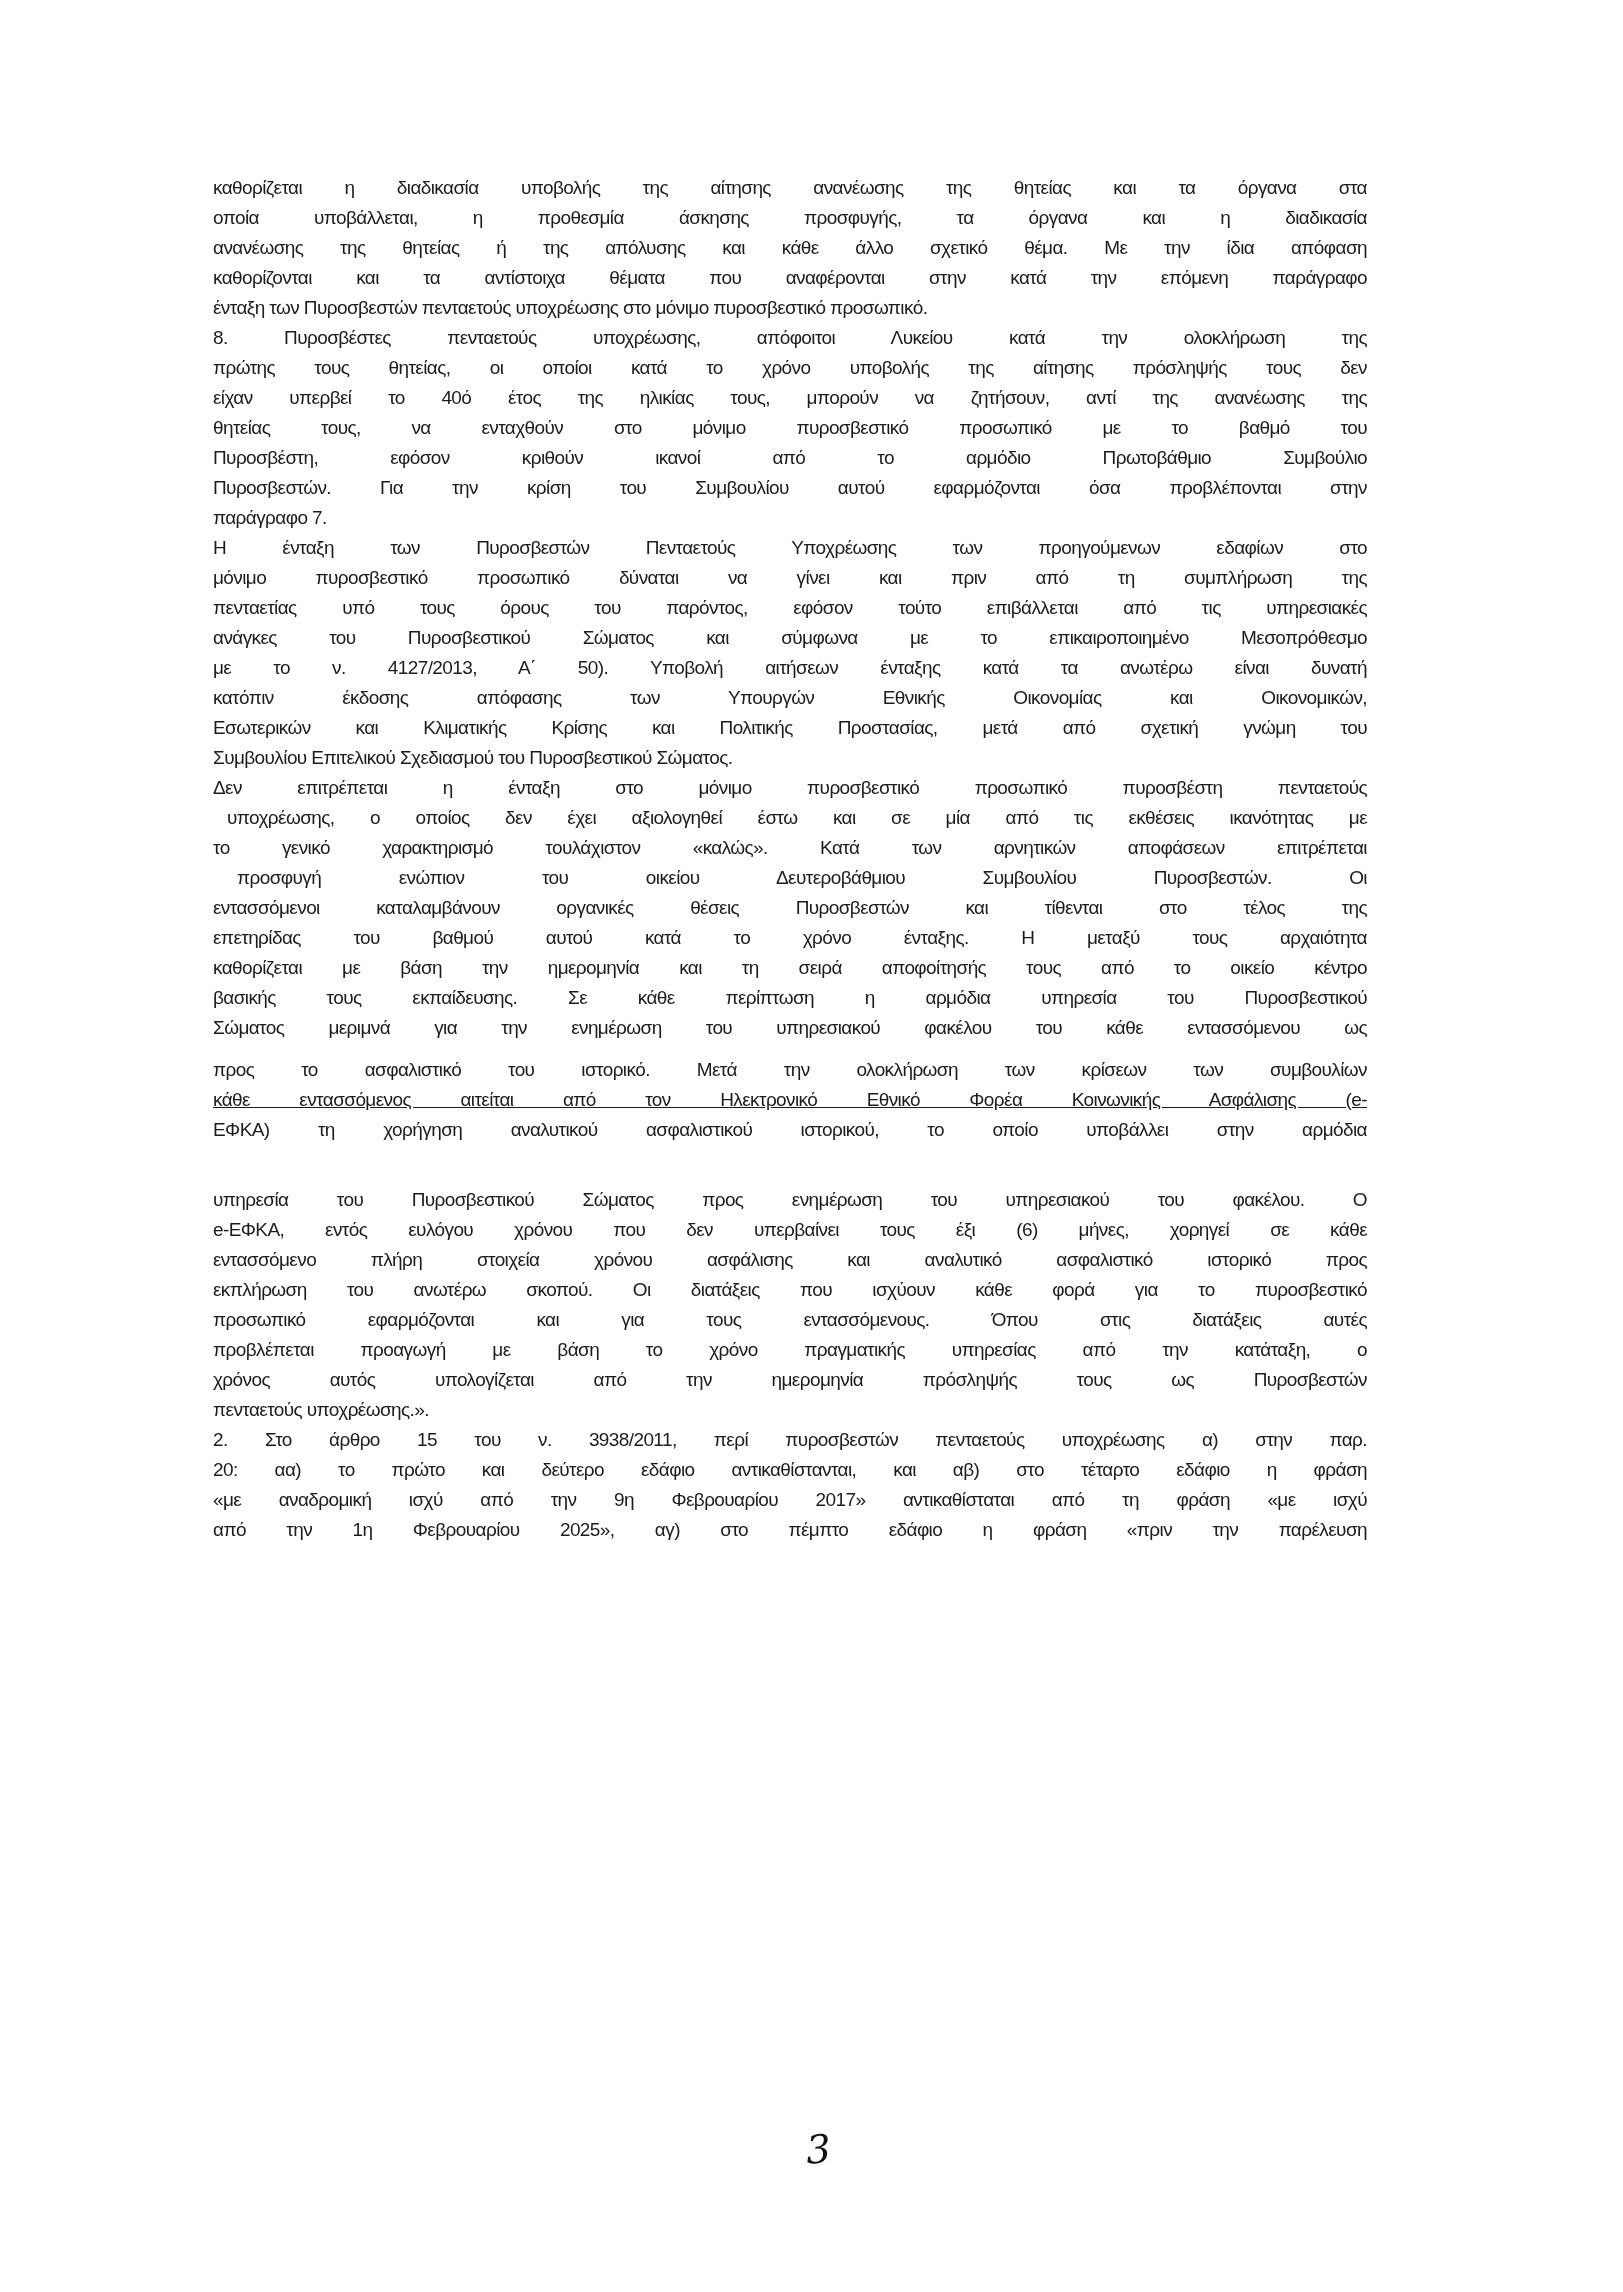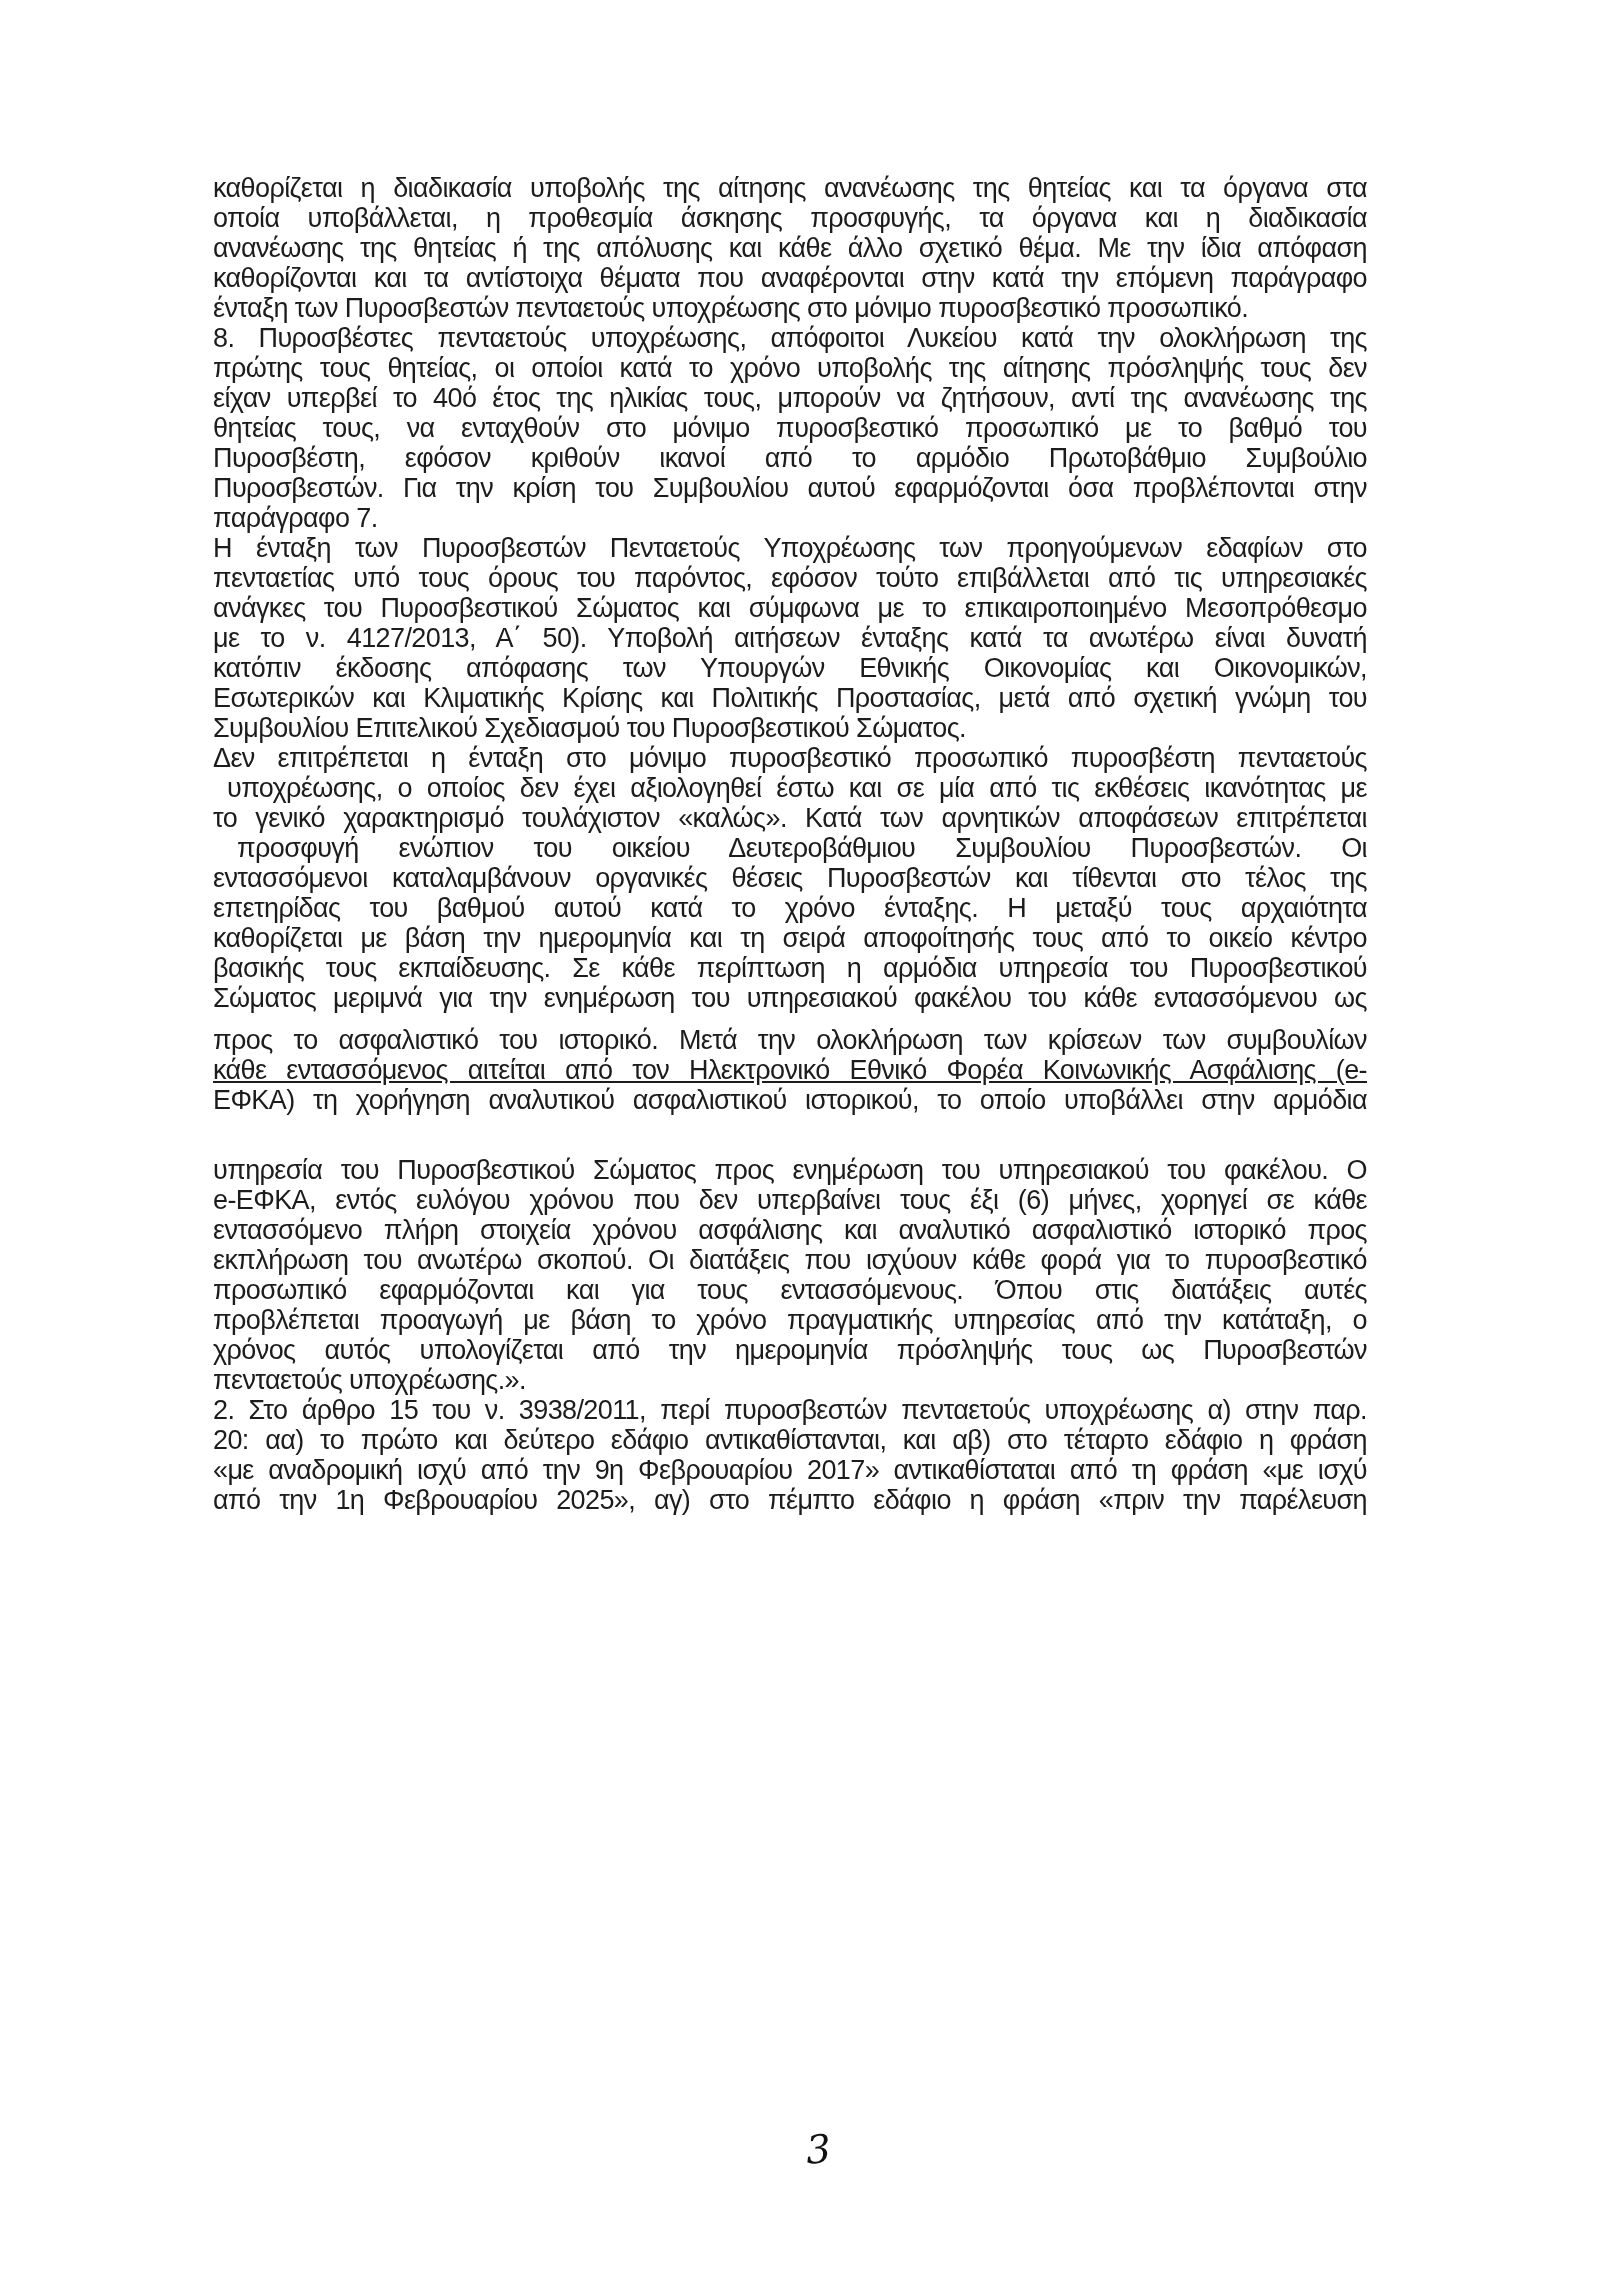--- a/index.html
+++ b/index.html
@@ -4,21 +4,21 @@
 <style>
   html, body { margin: 0; padding: 0; background: #ffffff; }
   body { width: 1623px; height: 2293px; position: relative; overflow: hidden; }
   .page {
     position: absolute; left: 0; top: 0; width: 1623px; height: 2293px;
     background: #ffffff;
   }
   .text-block {
     position: absolute; left: 213px; top: 173px; width: 1154px;
     font-family: "Liberation Sans", sans-serif;
-    font-size: 27px; color: #1c1c1c;
+    font-size: 19px; color: #1c1c1c;
   }
   .line {
     height: 30px; line-height: 30px; white-space: nowrap;
     text-align: justify; text-align-last: justify;
     letter-spacing: -0.6px; overflow: visible;
   }
   .line.last { text-align-last: left; }
   .page-number {
     position: absolute; left: 806px; top: 2127px;
     font-family: "DejaVu Serif", serif; font-size: 39px; color: #111;
@@ -36,20 +36,21 @@
     <div class="line" style="white-space: nowrap;"><span>καθορίζονται και τα αντίστοιχα θέματα που αναφέρονται στην κατά την επόμενη παράγραφο</span></div>
     <div class="line last">ένταξη των Πυροσβεστών πενταετούς υποχρέωσης στο μόνιμο πυροσβεστικό προσωπικό.</div>
     <div class="line" style="white-space: nowrap;"><span>8. Πυροσβέστες πενταετούς υποχρέωσης, απόφοιτοι Λυκείου κατά την ολοκλήρωση της</span></div>
     <div class="line" style="white-space: nowrap;"><span>πρώτης τους θητείας, οι οποίοι κατά το χρόνο υποβολής της αίτησης πρόσληψής τους δεν</span></div>
     <div class="line" style="white-space: nowrap;"><span>είχαν υπερβεί το 40ό έτος της ηλικίας τους, μπορούν να ζητήσουν, αντί της ανανέωσης της</span></div>
     <div class="line" style="white-space: nowrap;"><span>θητείας τους, να ενταχθούν στο μόνιμο πυροσβεστικό προσωπικό με το βαθμό του</span></div>
     <div class="line" style="white-space: nowrap;"><span>Πυροσβέστη, εφόσον κριθούν ικανοί από το αρμόδιο Πρωτοβάθμιο Συμβούλιο</span></div>
     <div class="line" style="white-space: nowrap;"><span>Πυροσβεστών. Για την κρίση του Συμβουλίου αυτού εφαρμόζονται όσα προβλέπονται στην</span></div>
     <div class="line last">παράγραφο 7.</div>
     <div class="line" style="white-space: nowrap;"><span>Η ένταξη των Πυροσβεστών Πενταετούς Υποχρέωσης των προηγούμενων εδαφίων στο</span></div>
+    <div class="line" style="white-space: nowrap;"><span>μόνιμο πυροσβεστικό προσωπικό δύναται να γίνει και πριν από τη συμπλήρωση της</span></div>
     <div class="line" style="white-space: nowrap;"><span>πενταετίας υπό τους όρους του παρόντος, εφόσον τούτο επιβάλλεται από τις υπηρεσιακές</span></div>
     <div class="line" style="white-space: nowrap;"><span>ανάγκες του Πυροσβεστικού Σώματος και σύμφωνα με το επικαιροποιημένο Μεσοπρόθεσμο</span></div>
     <div class="line" style="white-space: nowrap;"><span>με το ν. 4127/2013, Α΄ 50). Υποβολή αιτήσεων ένταξης κατά τα ανωτέρω είναι δυνατή</span></div>
     <div class="line" style="white-space: nowrap;"><span>κατόπιν έκδοσης απόφασης των Υπουργών Εθνικής Οικονομίας και Οικονομικών,</span></div>
     <div class="line" style="white-space: nowrap;"><span>Εσωτερικών και Κλιματικής Κρίσης και Πολιτικής Προστασίας, μετά από σχετική γνώμη του</span></div>
     <div class="line last">Συμβουλίου Επιτελικού Σχεδιασμού του Πυροσβεστικού Σώματος.</div>
     <div class="line" style="white-space: nowrap;"><span>Δεν επιτρέπεται η ένταξη στο μόνιμο πυροσβεστικό προσωπικό πυροσβέστη πενταετούς</span></div>
     <div class="line" style="white-space: nowrap; margin-left: 14px;"><span>υποχρέωσης, ο οποίος δεν έχει αξιολογηθεί έστω και σε μία από τις εκθέσεις ικανότητας με</span></div>
     <div class="line" style="white-space: nowrap;"><span>το γενικό χαρακτηρισμό τουλάχιστον «καλώς». Κατά των αρνητικών αποφάσεων επιτρέπεται</span></div>
     <div class="line" style="white-space: nowrap; margin-left: 24px;"><span>προσφυγή ενώπιον του οικείου Δευτεροβάθμιου Συμβουλίου Πυροσβεστών. Οι</span></div>

